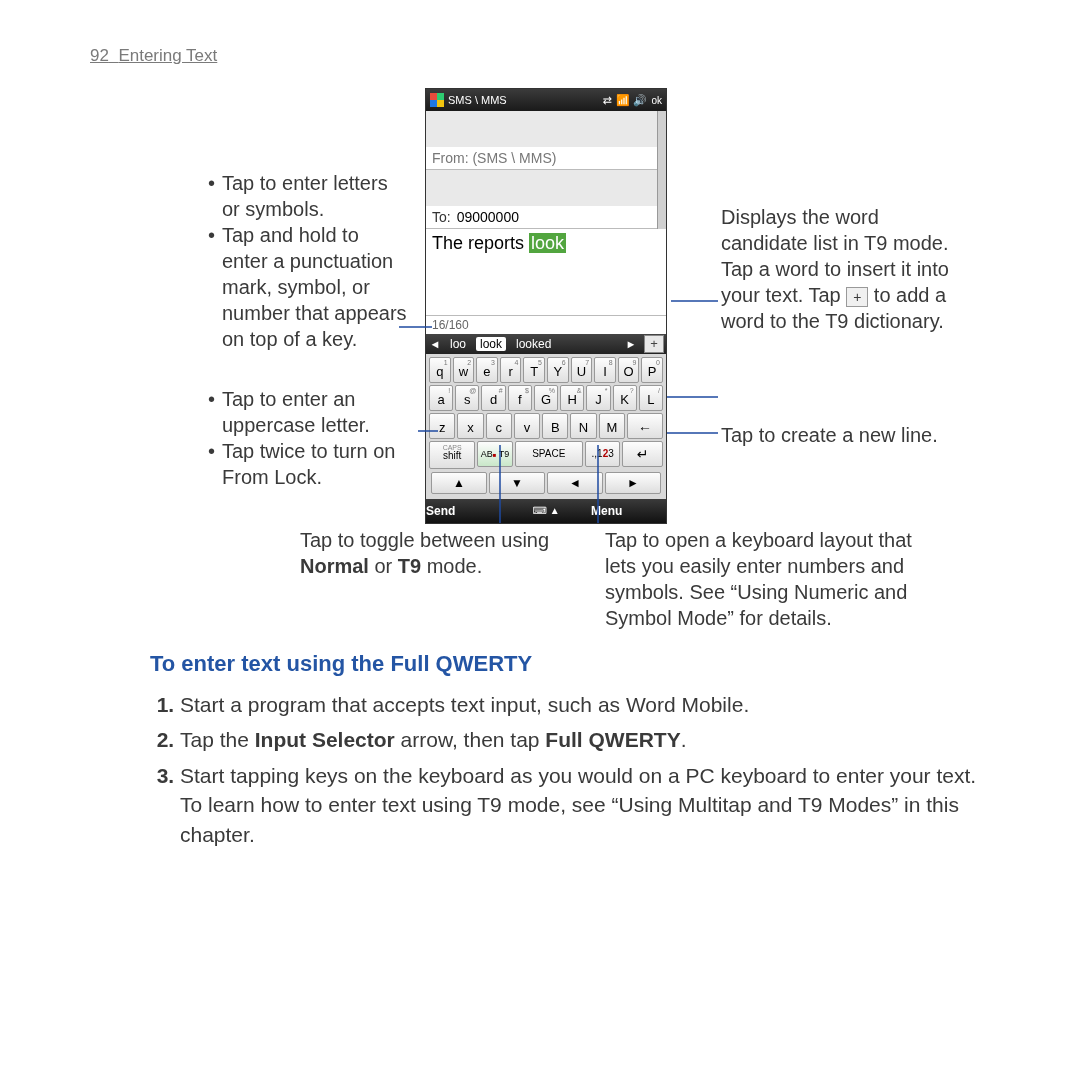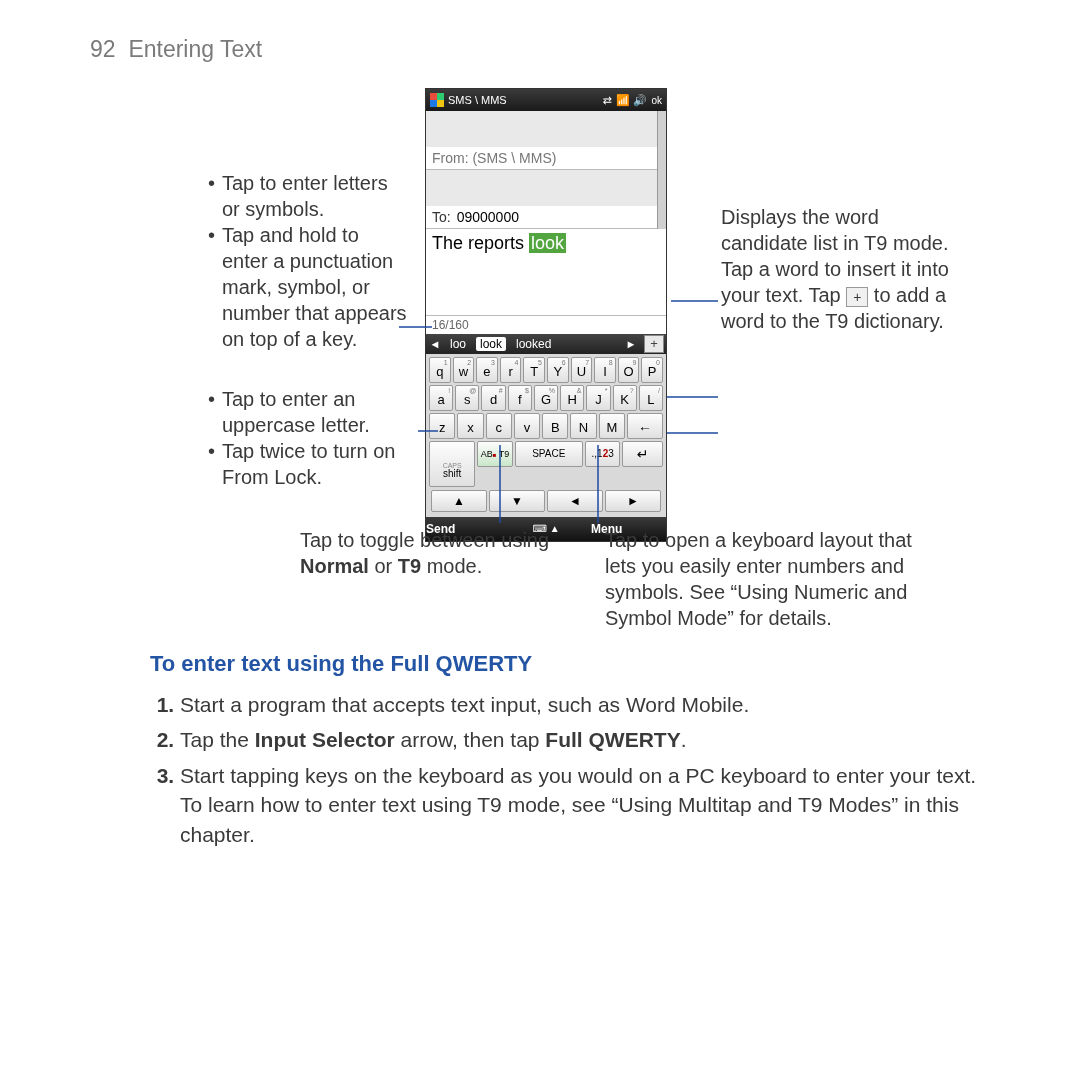--- a/index.html
+++ b/index.html
@@ -7,24 +7,25 @@
     padding: 0;
     width: 1080px;
     height: 1080px;
     font-family: "Segoe UI", "Myriad Pro", Arial, sans-serif;
     background: #fff;
     color: #3a3a3a;
     position: relative;
   }
   .page-header {
     position: absolute;
-    top: 36px;
+    top: 46px;
     left: 90px;
-    font-size: 23px;
+    font-size: 17px;
     color: #7a7a7a;
+    text-decoration: underline;
   }
   .page-number { color: #7a7a7a; }
 
   
   .phone {
     position: absolute;
     left: 425px;
     top: 88px;
     width: 240px;
     border: 1px solid #333;
@@ -121,21 +122,21 @@
     text-align:center;
     font-size:13px;
     line-height:28px;
   }
   .key .sup{
     position:absolute; top:0; right:2px;
     font-size:7px; color:#777; line-height:9px;
   }
   .key.bksp{ flex:1.4; font-size:14px; line-height:24px; }
   .key.enter{ flex:1.4; font-size:14px; line-height:24px; }
-  .key.shift{ flex:1.6; font-size:10px; line-height:1.05; padding-top:20px; }
+  .key.shift{ flex:1.6; font-size:10px; line-height:1.05; padding-top:2px; }
   .key.shift span{display:block;}
   .key.t9{
     flex:1.2; font-size:9px; line-height:24px;
     background:linear-gradient(#fdfdfd,#c9e7c9);
   }
   .key.t9 b{color:#b00000; font-size:6px; }
   .key.space{ flex:2.4; font-size:10px; line-height:24px; }
   .key.num{ flex:1.2; font-size:10px; line-height:24px; }
   .key.num b{color:#b00000;}
   .navrow{ display:flex; background:#d9d9d9; padding:1px 2px 3px; }
@@ -310,20 +311,21 @@
     <span class="bul">Tap and hold to enter a punctuation mark, symbol, or number that appears on top of a key.</span>
   </div>
   <div class="call-text" style="left:208px; top:386px; width:210px;">
     <span class="bul">Tap to enter an uppercase letter.</span>
     <span class="bul">Tap twice to turn on From Lock.</span>
   </div>
 
   <div class="call-text" style="left:721px; top:204px; width:250px;">
     <span>Displays the word candidate list in T9 mode. Tap a word to insert it into your text. Tap </span><span class="plus-inline">+</span><span> to add a word to the T9 dictionary.</span>
   </div>
+  <div class="call-text" style="left:721px; top:422px; width:240px;">Tap to create a new line.</div>
 
   <div class="call-text" style="left:300px; top:527px; width:260px;">
     <span>Tap to toggle between using </span><b>Normal</b><span> or </span><b>T9</b><span> mode.</span>
   </div>
   <div class="call-text" style="left:605px; top:527px; width:340px;">Tap to open a keyboard layout that lets you easily enter numbers and symbols. See “Using Numeric and Symbol Mode” for details.</div>
 </div>
 
 <div class="heading-blue" style="left:150px; top:651px;">To enter text using the Full QWERTY</div>
 
 <div class="instructions">

